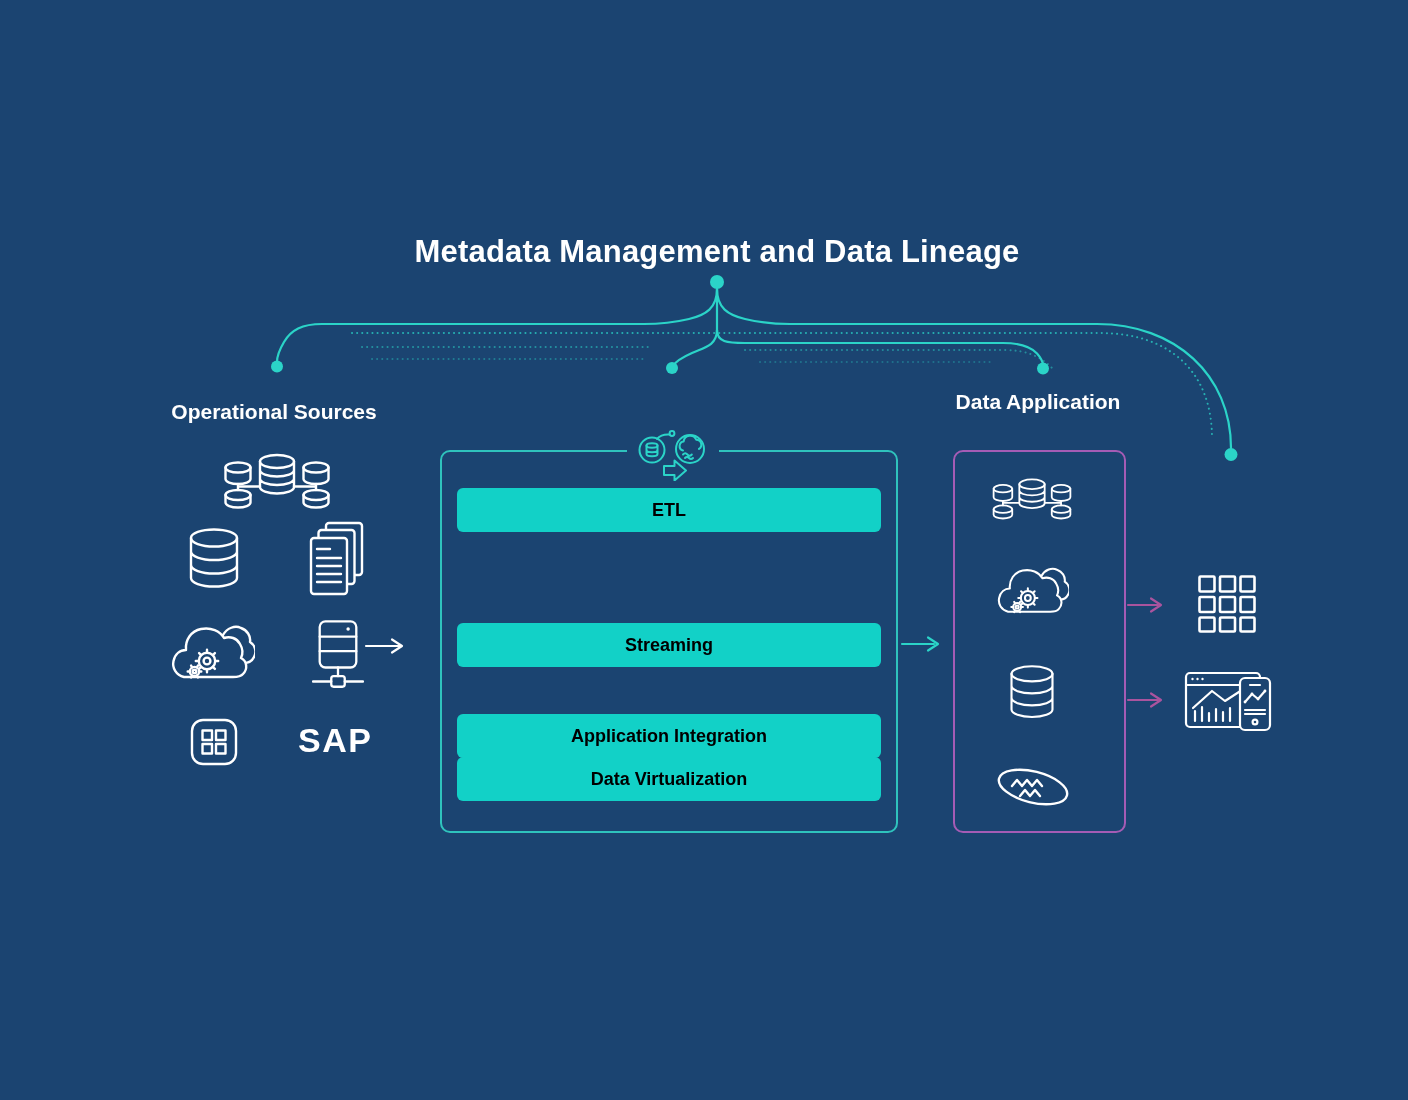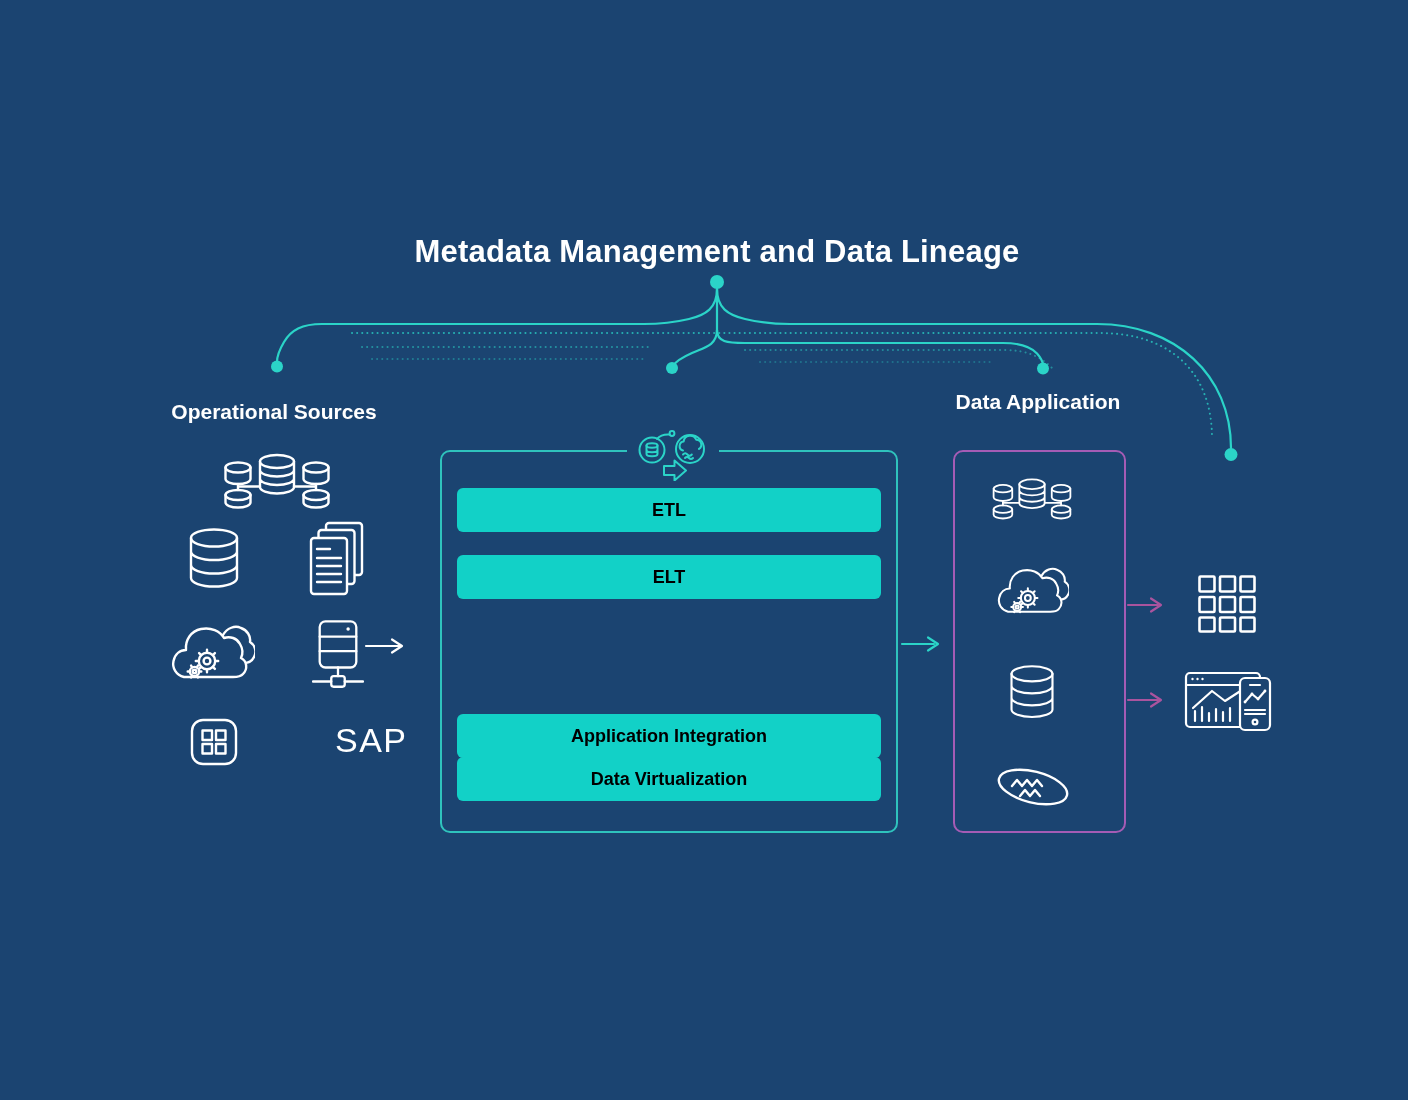--- a/index.html
+++ b/index.html
@@ -9,21 +9,21 @@
   .ttl{color:#fff;font-weight:700;font-size:31px;text-align:center;letter-spacing:.2px;}
   .lbl{color:#fff;font-weight:700;font-size:21px;text-align:center;}
   .bi-lbl{color:#fff;font-weight:700;font-size:21px;text-align:center;line-height:30px;}
   .box{position:absolute;box-sizing:border-box;border-radius:10px;}
   .di-box{border:2px solid #2fc3bd;}
   .repo-box{border:2px solid #a55cb5;}
   .pill{position:absolute;left:15px;width:424px;height:44px;background:#12d1c7;border-radius:6px;
         color:#000000;font-weight:700;font-size:18px;display:flex;align-items:center;justify-content:center;}
   .ic{position:absolute;line-height:0;}
   .ic svg{stroke:#ffffff;fill:none;stroke-width:2.4;stroke-linecap:round;stroke-linejoin:round;}
-  .sap{position:absolute;color:#fff;font-size:34px;font-weight:400;letter-spacing:1.5px;margin-left:37px;}
+  .sap{position:absolute;color:#fff;font-size:34px;font-weight:700;letter-spacing:1.5px;}
   .sync{position:absolute;background:#1b4471;display:flex;align-items:center;justify-content:center;z-index:3;}
   .sync svg{stroke:#2bd4c8;fill:none;stroke-width:2;stroke-linecap:round;stroke-linejoin:round;}
   .overlay{position:absolute;left:0;top:0;pointer-events:none;}
 </style>
 </head>
 <body>
 
 <div class="canvas">
 
   <svg class="overlay" width="1408" height="1100" viewBox="0 0 1408 1100">
@@ -134,21 +134,21 @@
       <rect x="26" y="12.5" width="9.5" height="9.5"></rect>
       <rect x="12.5" y="26" width="9.5" height="9.5"></rect>
       <rect x="26" y="26" width="9.5" height="9.5"></rect>
     </svg>
   </div>
 
   <div class="sap" style="left:298px;top:721px;">SAP</div>
 
   <div class="box di-box" style="left:440px;top:450px;width:458px;height:383px;">
     <div class="pill" style="top:36px;">ETL</div>
-    <div class="pill" style="top:103px;">ELT</div>
+    <div class="pill" style="top:171px;">Streaming</div>
     <div class="pill" style="top:238px;margin-top:24px;">Application Integration</div>
     <div class="pill" style="top:305px;">Data Virtualization</div>
   </div>
 
   <div class="sync" style="left:627px;top:423px;width:92px;height:58px;">
     <svg width="92" height="58" viewBox="0 0 92 58">
       <circle cx="25" cy="27" r="12.5"></circle>
       <circle cx="63" cy="26" r="14"></circle>
       <ellipse cx="25" cy="22.5" rx="5.5" ry="2.2"></ellipse>
       <path d="M19.5,22.5 V31 A5.5,2.2 0 0 0 30.5,31 V22.5 M19.5,27 A5.5,2.2 0 0 0 30.5,27"></path>

